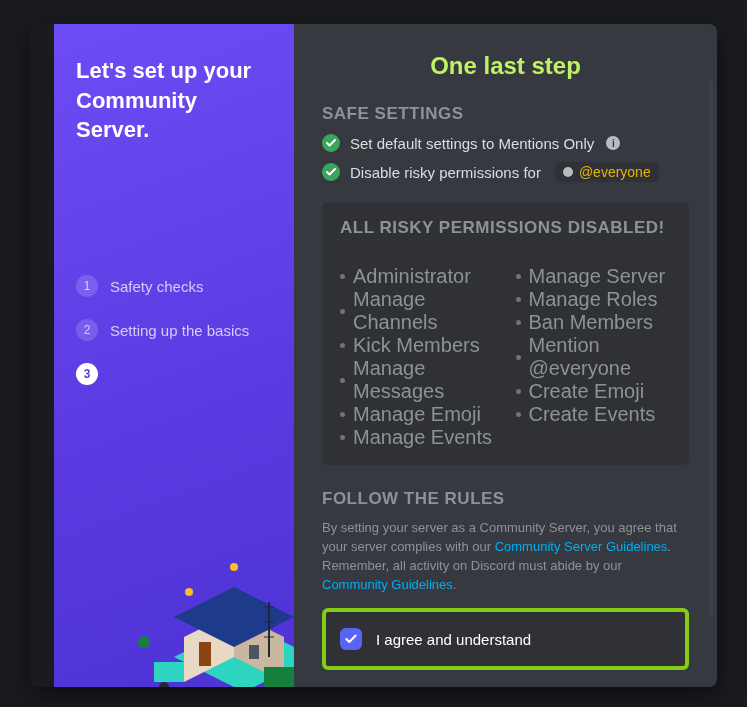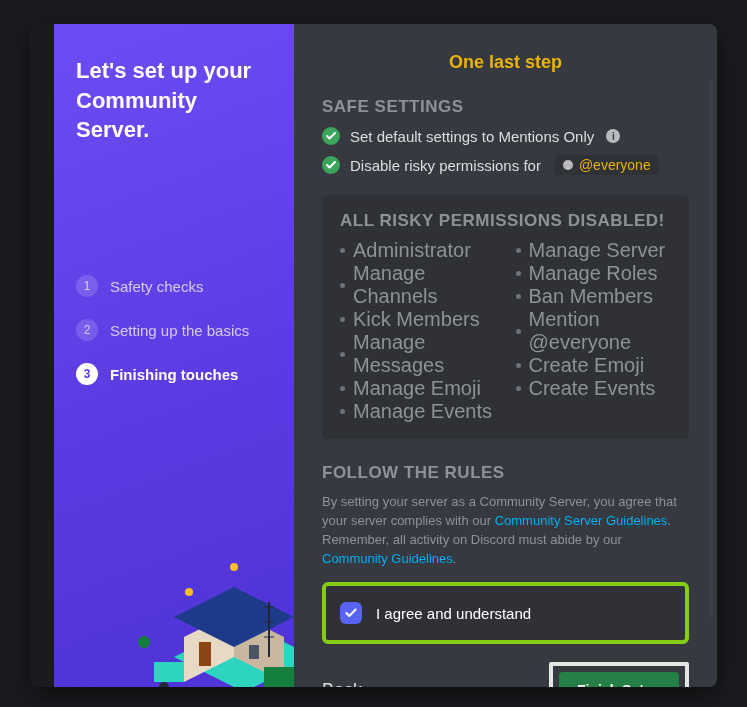--- a/index.html
+++ b/index.html
@@ -72,23 +72,23 @@
       position: relative;
     }
     .scroll-track {
       position: absolute;
       right: 4px; top: 56px; bottom: 70px;
       width: 4px; background: rgba(255,255,255,0.04);
       border-radius:2px;
     }
     .main h2 {
       text-align: center;
-      font-size: 18px;
+      font-size: 24px;
       font-weight: 700;
-      color: #eab308;
+      color: #bef264;
       margin-bottom: 24px;
     }
     .section-label {
       font-size: 17px;
       font-weight: 700;
       letter-spacing: 0.5px;
       color: #8e9297;
       text-transform: uppercase;
       margin-bottom: 10px;
     }
@@ -115,21 +115,21 @@
       font-size:14px;color:#eab308;margin-left:4px;
     }
     .mention-dot{width:10px;height:10px;border-radius:50%;background:#b9bbbe;}
     .perm-box {
       background: #2f3136;
       border-radius: 6px;
       padding: 16px 18px;
       margin-top: 10px;
       margin-bottom: 24px;
     }
-    .perm-box .section-label { color: #8e9297; margin-bottom: 8px; }
+    .perm-box .section-label { color: #8e9297; margin-bottom: 27px; }
     .perm-grid {
       display: grid;
       grid-template-columns: 1fr 1fr;
       gap: 6px 20px;
     }
     .perm-item {
       font-size: 20px; color: #8e9297;
       display:flex;align-items:center;gap:8px;
     }
     .perm-item::before{
@@ -178,21 +178,20 @@
       <li class="step">
         <span class="step-num">1</span>
         <span>Safety checks</span>
       </li>
       <li class="step">
         <span class="step-num">2</span>
         <span>Setting up the basics</span>
       </li>
       <li class="step active">
         <span class="step-num">3</span>
-        <span>Finishing touches</span>
       </li>
     </ul>
     <svg class="illustration" viewBox="0 0 220 200">
       <polygon points="60,150 130,115 200,150 130,185" fill="#2dd4bf"></polygon>
       <polygon points="70,130 120,105 120,150 70,175" fill="#e8d9c5"></polygon>
       <polygon points="120,105 170,130 170,175 120,150" fill="#c9b89f"></polygon>
       <polygon points="60,110 120,80 180,110 120,140" fill="#1e3a8a"></polygon>
       <rect x="85" y="135" width="12" height="24" fill="#8b4513"></rect>
       <rect x="135" y="138" width="10" height="14" fill="#4b5563"></rect>
       <rect x="40" y="155" width="30" height="20" fill="#2dd4bf"></rect>

